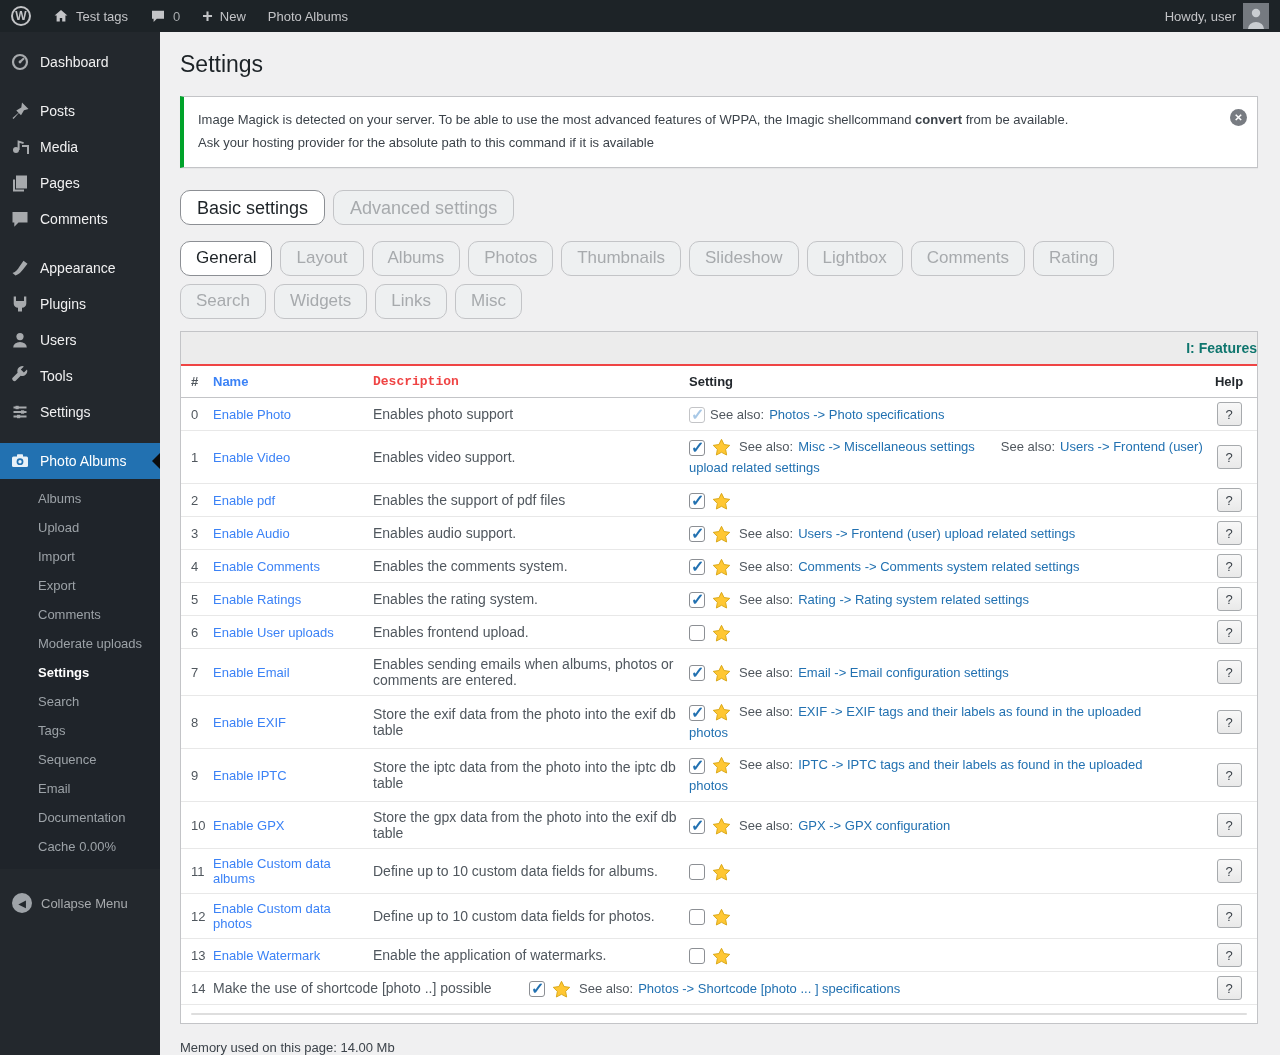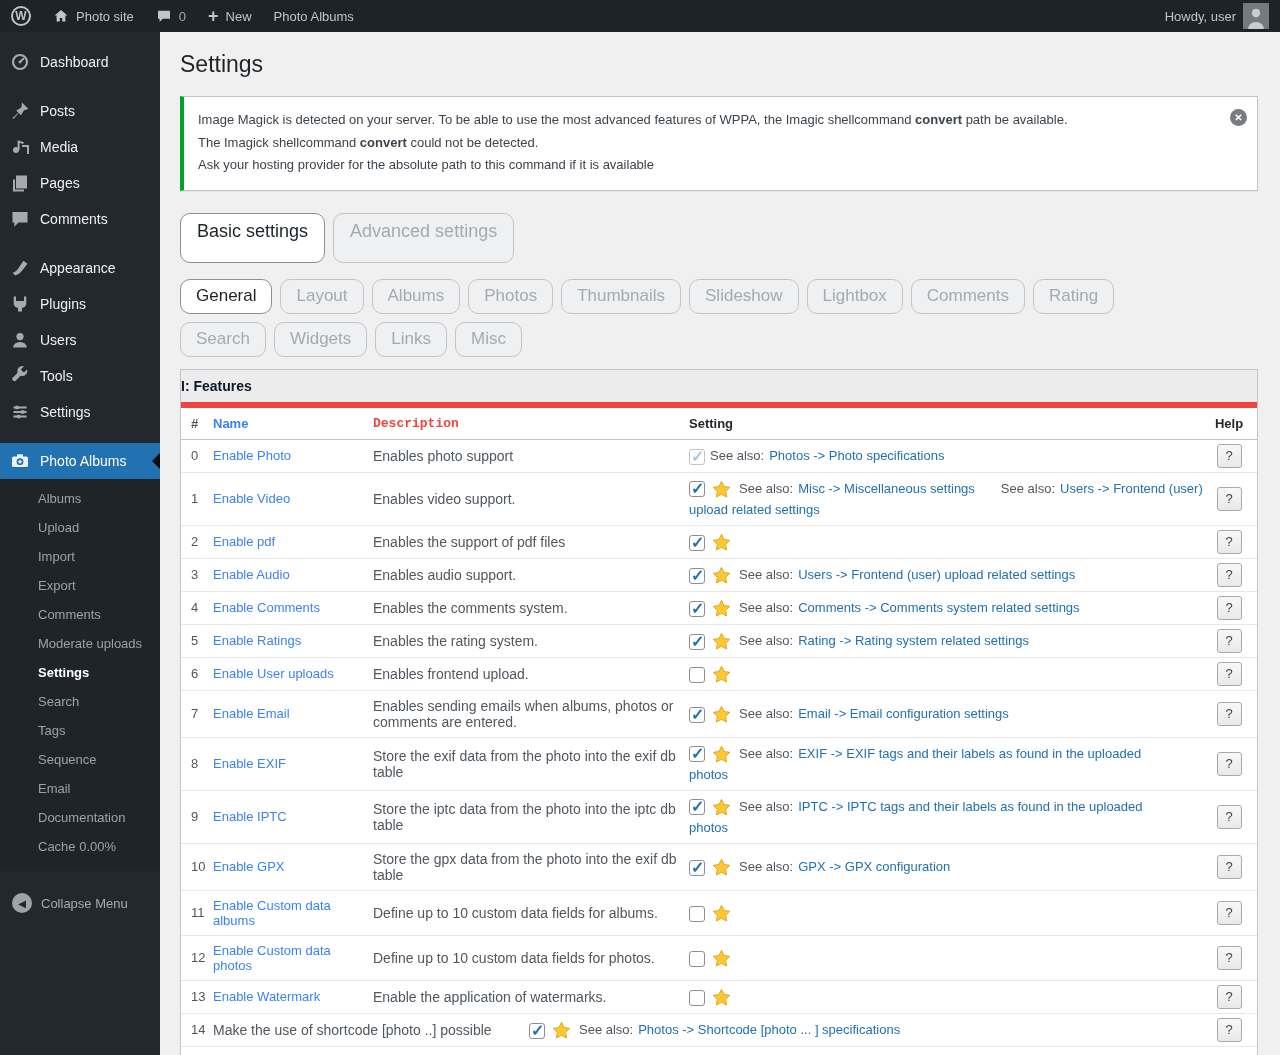--- a/index.html
+++ b/index.html
@@ -50,25 +50,25 @@
   .notice p { margin:3px 0; }
   .dismiss { position:absolute; top:12px; right:10px; width:17px; height:17px; border-radius:50%; background:#787c82; color:#fff; display:flex; align-items:center; justify-content:center; font-size:10px; font-weight:bold; cursor:pointer; }
   
   .tab-row { display:flex; flex-wrap:wrap; gap:8px; margin:4px 0 0; }
   .tab-row.primary { margin-bottom:16px; }
   .tab-row.sections { max-width:1020px; margin-bottom:4px; }
   .tab {
     border:1px solid #c3c4c7; border-radius:10px; background:#eef0f1;
     padding:6px 15px 7px; font-size:17px; color:#a7aaad; cursor:pointer; white-space:nowrap;
   }
-  .tab-row.primary .tab { font-size:18px; padding:7px 16px 20px; }
+  .tab-row.primary .tab { font-size:18px; padding:7px 16px 5px; }
   .tab.active { background:#fff; color:#1d2327; border-color:#8c8f94; }
   
   .settings-table { background:#fff; border:1px solid #c3c4c7; margin-top:12px; width:1078px; }
-  .table-title { background:#ececec; text-align:left; font-weight:bold; font-size:14px; color:#0f172a; padding:8px 0; border-bottom:6px solid #ef4444; }
+  .table-title { background:#ececec; text-align:right; font-weight:bold; font-size:14px; color:#0f766e; padding:8px 0; border-bottom:2px solid #ef4444; }
   .trow { display:flex; align-items:center; border-bottom:1px solid #e8e8e8; }
   .trow.thead { font-weight:bold; color:#23282d; border-bottom:1px solid #c3c4c7; }
   .col-num  { width:28px;  flex:none; padding:7px 0 7px 10px; color:#50575e; }
   .col-name { width:160px; flex:none; padding:7px 4px; color:#3b82f6; }
   .col-desc { width:316px; flex:none; padding:7px 4px; font-size:14px; color:#50575e; }
   .trow.thead .col-desc { font-size:13px; color:#ef4444;font-family:Liberation Mono, monospace; }
   .col-setting { flex:1; padding:5px 4px; line-height:21px; }
   .col-help { width:46px; flex:none; padding:4px 10px 4px 0; text-align:center; }
   .cb { display:inline-block; width:16px; height:16px; border:1px solid #8c8f94; border-radius:3px; background:#fff; vertical-align:middle; position:relative; margin-right:5px; cursor:pointer; }
   .cb.on::after { content:"\2713"; position:absolute; left:1px; top:-4px; font-size:16px; font-weight:bold; color:#2271b1; }
@@ -91,21 +91,21 @@
 <div id="adminbar">
   <div class="ab-item">
     <span class="wp-logo">W</span>
   </div>
   <div class="ab-item">
     <span class="ab-ico">
       <svg viewBox="0 0 20 20">
           <path d="M10 2.5 L18 9.5 H15.5 V17 H11.5 V12.5 H8.5 V17 H4.5 V9.5 H2 Z" fill="currentColor"></path>
         </svg>
     </span>
-    <span>Photo site</span>
+    <span>Test tags</span>
   </div>
   <div class="ab-item">
     <span class="ab-ico">
       <svg viewBox="0 0 20 20">
           <path d="M2.5 3.5 h15 v10 h-9 l-4 4 v-4 h-2 z" fill="currentColor"></path>
         </svg>
     </span>
     <span class="ab-count">0</span>
   </div>
   <div class="ab-item">
@@ -251,22 +251,21 @@
     <span class="collapse-icon">◀</span>
     <span>Collapse Menu</span>
   </div>
 </div>
 
 <div id="content">
   <h1 class="page-title">Settings</h1>
 
   <div class="notice">
     <div class="dismiss">✕</div>
-    <p><span>Image Magick is detected on your server. To be able to use the most advanced features of WPPA, the Imagic shellcommand </span><b>convert</b><span> path be available.</span></p>
-    <p><span>The Imagick shellcommand </span><b>convert</b><span> could not be detected.</span></p>
+    <p><span>Image Magick is detected on your server. To be able to use the most advanced features of WPPA, the Imagic shellcommand </span><b>convert</b><span> from be available.</span></p>
     <p>Ask your hosting provider for the absolute path to this command if it is available</p>
   </div>
 
   <div class="tab-row primary">
       <button class="tab active">Basic settings</button>
       <button class="tab">Advanced settings</button>
     </div>
   <div class="tab-row sections">
       <button class="tab active">General</button>
       <button class="tab">Layout</button>

